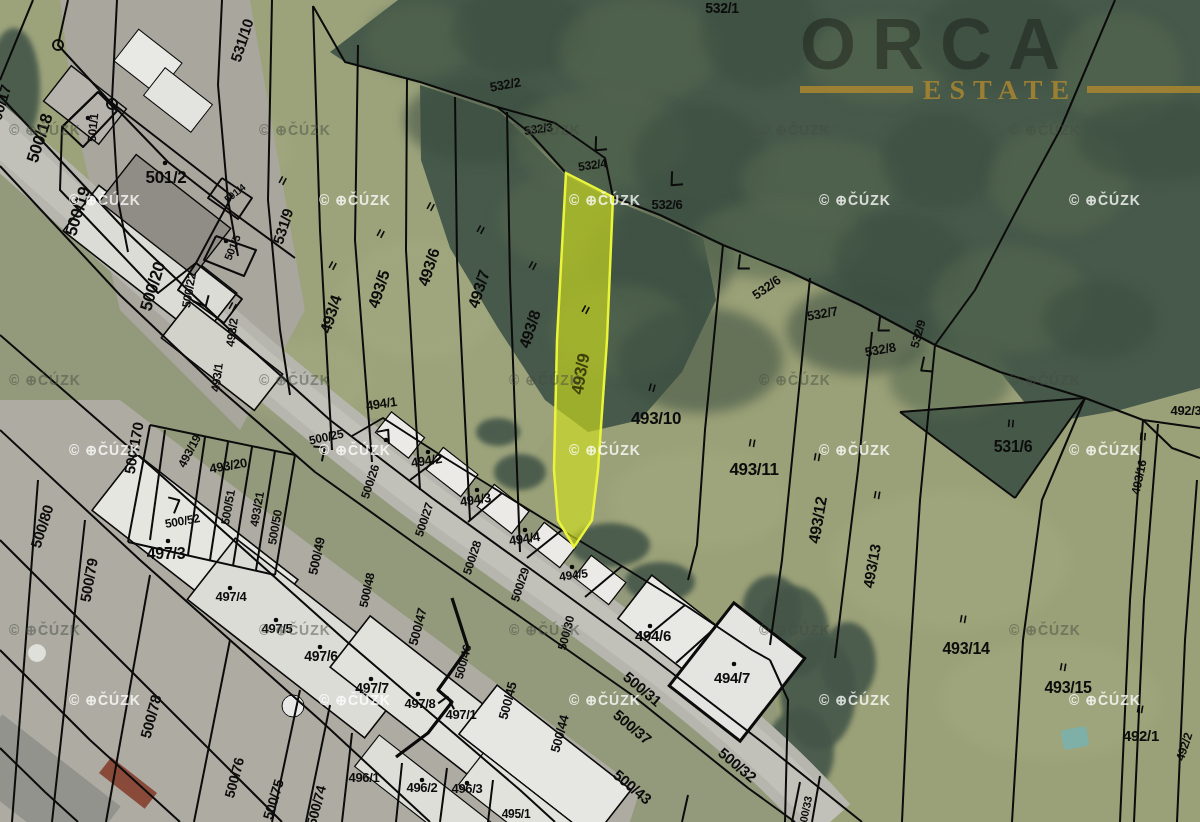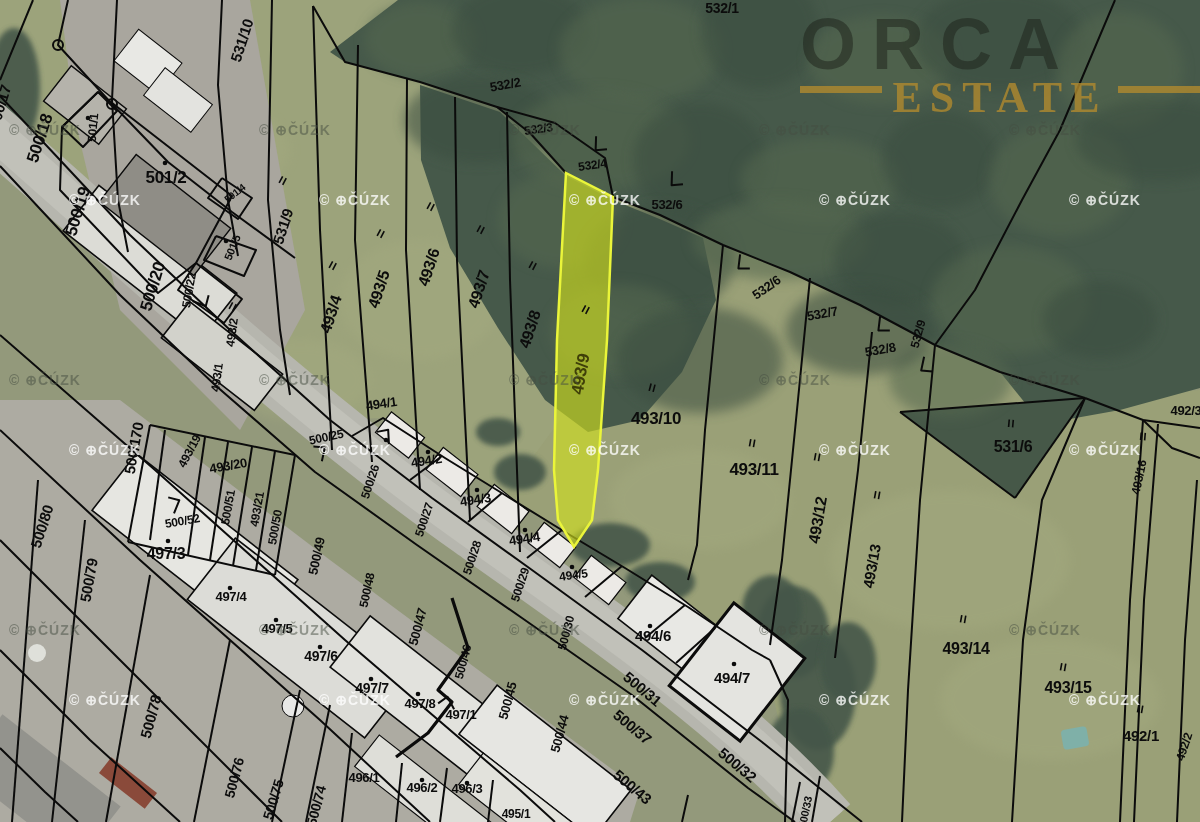--- a/index.html
+++ b/index.html
@@ -4,21 +4,21 @@
 <style>
   html,body{margin:0;padding:0;background:#222;}
   .stage{position:relative;width:1200px;height:822px;overflow:hidden;background:#93997b;
          font-family:"Liberation Sans",sans-serif;}
   .stage svg{position:absolute;left:0;top:0;}
   .brand{position:absolute;left:800px;top:0px;width:400px;pointer-events:none;}
   .orca{font-family:"Liberation Sans",sans-serif;font-weight:bold;font-size:72px;
         letter-spacing:16px;line-height:1;margin-top:8px;white-space:nowrap;}
   .estate-row{display:flex;align-items:flex-start;gap:10px;margin-top:-4px;}
   .estate-bar{height:7px;margin-top:10px;flex:1 1 auto;}
-  .estate{font-family:"Liberation Serif",serif;font-weight:bold;font-size:44px;
+  .estate{font-family:"Liberation Serif",serif;font-weight:bold;font-size:28px;
           letter-spacing:8px;line-height:1;white-space:nowrap;}
   .bazos{position:absolute;right:6px;bottom:4px;font-family:"DejaVu Sans",sans-serif;
          font-weight:bold;font-size:37px;letter-spacing:1px;pointer-events:none;white-space:nowrap;}
   text{font-family:"Liberation Sans",sans-serif;}
 </style>
 </head>
 <body>
 
 <div class="stage">
   <svg id="m" width="1200" height="822" viewBox="0 0 1200 822">

